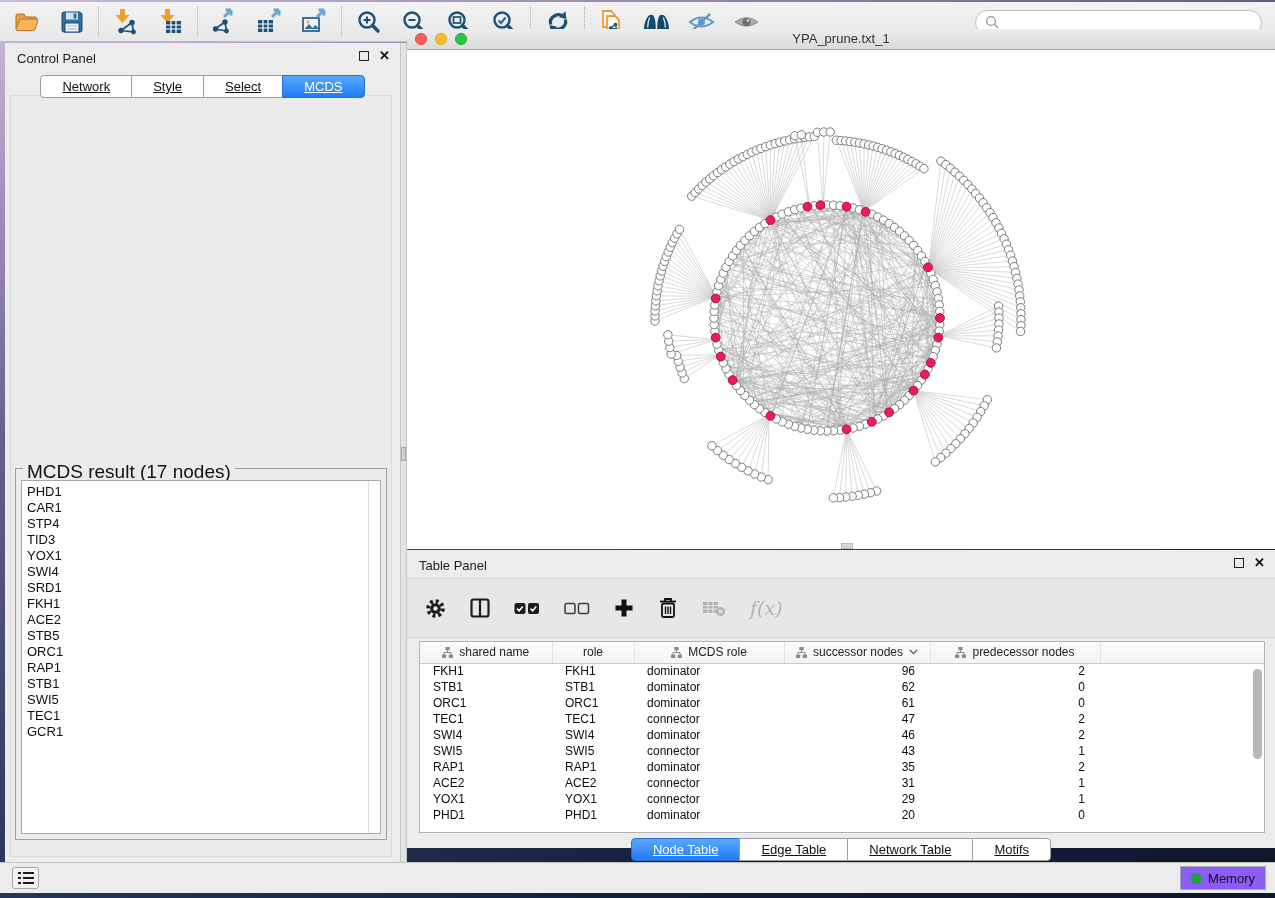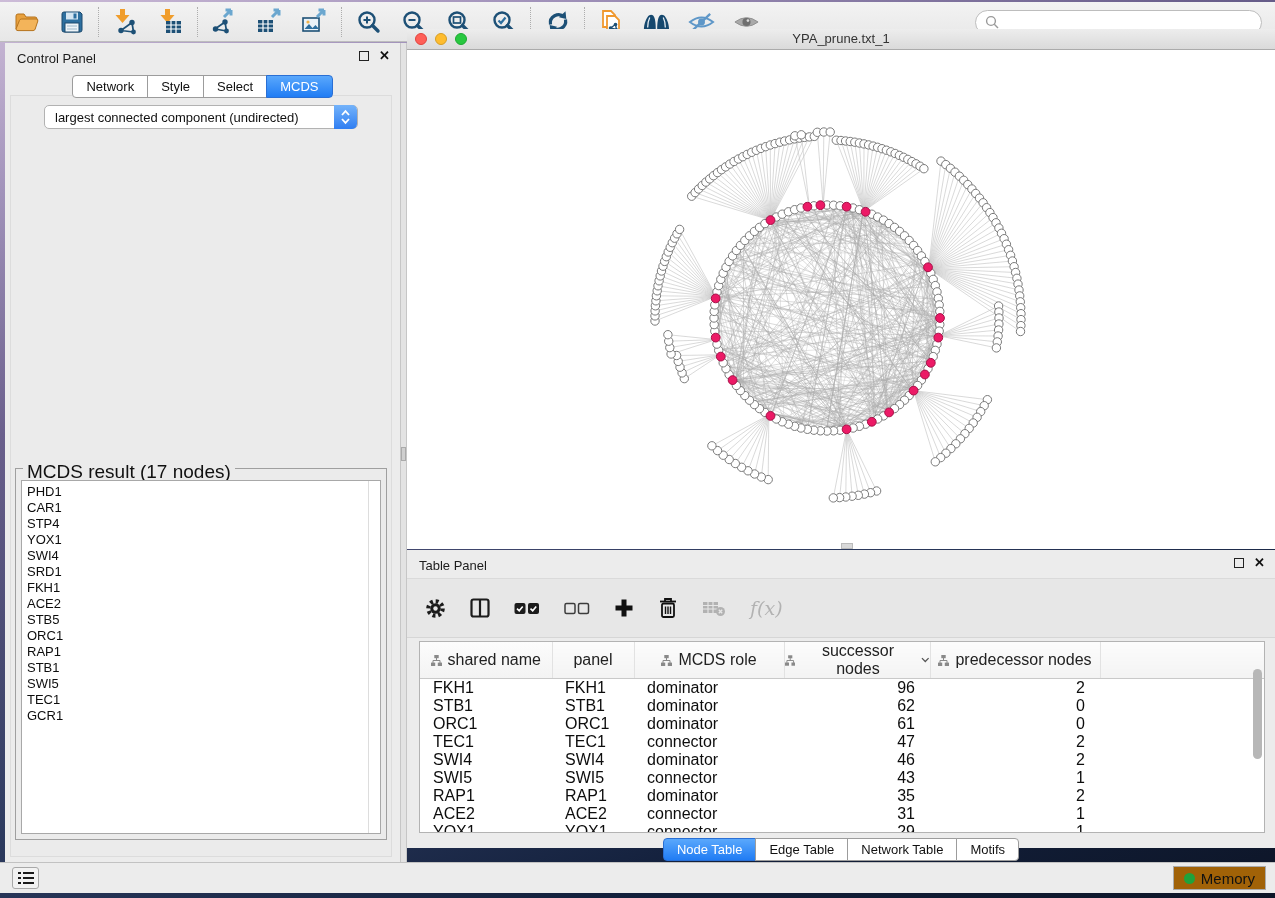--- a/index.html
+++ b/index.html
@@ -21,22 +21,22 @@
   .search-wrap input { border:none; outline:none; width:240px; font-size:13px; background:transparent; }
 
   
   .control-panel { position:absolute; left:5px; top:43px; width:395px; height:819px; background:#ececec; }
   .cp-header { position:relative; height:28px;padding-left:32px; }
   .cp-title { position:absolute; left:12px; top:8px; font-size:13px; color:#1c1c1c; }
   .win-btns { position:absolute; right:10px; top:8px; display:flex; gap:10px; align-items:center; }
   .float-btn { width:10px; height:10px; border:1.4px solid #222; background:transparent; }
   .close-btn { font-size:13px; font-weight:bold; color:#111; line-height:10px; }
   .cp-tabs { display:flex; justify-content:center; margin-top:4px; position:relative; z-index:2; }
-  .tab { font-size:13px; padding:3px 13px; background:#fff; border:1px solid #9c9c9c;
-    margin-left:-1px; color:#111; }
+  .tab { font-size:13px; padding:3px 21px; background:#fff; border:1px solid #9c9c9c;
+    margin-left:-1px; color:#111;text-decoration:underline; }
   .tab:first-child { border-radius:4px 0 0 4px; margin-left:0; }
   .tab:last-child { border-radius:0 4px 4px 0; }
   .tab.active { background:linear-gradient(#5aa8fc,#207cf4); color:#fff; border-color:#2a6fd4; }
   .cp-body { position:absolute; left:5px; top:52px; width:382px; height:762px;
     background:#ebebeb; border:1px solid #dcdcdc; }
   .opt-label { margin-top:20px; text-align:center; font-size:13px; color:#111; }
   .dropdown { position:relative; margin:9px auto 0; width:314px; height:24px; background:#fff;
     border:1px solid #b2b2b2; border-radius:5px; font-size:13px; color:#111;
     display:flex; align-items:center; padding-left:10px; }
   .dd-stepper { position:absolute; right:0; top:-1px; width:23px; height:24px;
@@ -80,42 +80,42 @@
   
   .table-panel { height:298px; background:#ececec; position:relative; }
   .tp-header { position:relative; height:28px; }
   .tp-title { position:absolute; left:12px; top:8px; font-size:13px; color:#1c1c1c; }
   .tp-toolbar { height:60px; background:#e7e7e7; border-top:1px solid #dadada;
     border-bottom:1px solid #d6d6d6; display:flex; align-items:center; padding-left:18px; gap:24px; }
   .tp-icon { display:flex; align-items:center; justify-content:center; height:24px; }
   .fx { font-family:"DejaVu Serif", serif; font-style:italic; font-size:19px; color:#b2b2b2; }
   .tp-tablewrap { position:relative; margin:3px 10px 0 12px; height:192px; background:#fff;
     border:1px solid #b3b3b3; overflow:hidden; }
-  table { border-collapse:collapse; width:100%; table-layout:fixed; font-size:16px; }
+  table { border-collapse:collapse; width:100%; table-layout:fixed; font-size:12px; }
   thead th { height:21px; background:linear-gradient(#fcfcfc,#f3f3f3); border-bottom:1px solid #c9c9c9;
     border-right:1px solid #e2e2e2; font-weight:normal; color:#222; }
   thead th:last-child { border-right:none; }
   .th-inner { display:flex; align-items:center; justify-content:center; gap:6px; }
   tbody td { height:16px; padding:0 0 0 13px; color:#0d0d0d; white-space:nowrap; overflow:hidden; }
   tbody td.num { text-align:right; padding:0 15px 0 0; }
   .tp-thumb { position:absolute; right:2px; top:27px; width:9px; height:90px;
     background:#b7b7b7; border-radius:5px; }
   .tp-tabs { display:flex; justify-content:center; margin-top:5px; position:relative; }
 
   
   .status-bar { position:absolute; left:0; top:862px; width:1275px; height:31px; background:#ececec;
     border-top:1px solid #c2c2c2; }
   .list-btn { position:absolute; left:12px; top:4px; width:27px; height:22px; background:#f2f2f2;
     border:1px solid #a8a8a8; border-radius:3px; display:flex; flex-direction:column;
     justify-content:center; gap:2.4px; padding-left:5px; }
   .list-row { display:flex; align-items:center; gap:2.4px; }
   .list-dot { width:2.6px; height:2.6px; background:#1a1a1a; }
   .list-bar { width:11px; height:2.6px; background:#1a1a1a; }
-  .memory-btn { position:absolute; right:9px; top:3px; height:24px; background:#a16207;
-    border:1px solid #ababab; display:flex; align-items:center; gap:6px; padding:0 10px; font-size:15px; color:#111; }
+  .memory-btn { position:absolute; right:9px; top:3px; height:24px; background:#8b5cf6;
+    border:1px solid #ababab; display:flex; align-items:center; gap:6px; padding:0 10px; font-size:13px; color:#111; }
   .mem-dot { width:11px; height:11px; border-radius:50%; }
 </style>
 </head>
 <body>
 
 <div class="wall"></div>
 
 <div class="toolbar">
   <div class="tb-group">
     <div class="tb-icon">
@@ -274,35 +274,27 @@
       <span class="close-btn">✕</span>
     </span>
   </div>
   <div class="cp-tabs">
     <span class="tab">Network</span>
     <span class="tab">Style</span>
     <span class="tab">Select</span>
     <span class="tab active">MCDS</span>
   </div>
   <div class="cp-body">
-    <div class="dropdown">
-      <span>largest connected component (undirected)</span>
-      <span class="dd-stepper">
-        <svg width="11" height="16" viewBox="0 0 11 16">
-          <path d="M2 6 L5.5 2.2 L9 6" fill="none" stroke="#fff" stroke-width="1.8"></path>
-          <path d="M2 10 L5.5 13.8 L9 10" fill="none" stroke="#fff" stroke-width="1.8"></path>
-        </svg>
-      </span>
-    </div>
     <div class="result-group">
       <span class="group-legend">MCDS result (17 nodes)</span>
       <div class="mcds-list" id="mcds-list">
           <div>PHD1</div>
           <div>CAR1</div>
           <div>STP4</div>
+          <div>TID3</div>
           <div>YOX1</div>
           <div>SWI4</div>
           <div>SRD1</div>
           <div>FKH1</div>
           <div>ACE2</div>
           <div>STB5</div>
           <div>ORC1</div>
           <div>RAP1</div>
           <div>STB1</div>
           <div>SWI5</div>
@@ -1240,21 +1232,21 @@
                     <path d="M2 8 V5.5 h7 V8 M5.5 5.5 V3" fill="none" stroke="#898989"></path>
                     <rect x="3.3" y="0" width="4.4" height="3.2" fill="#898989"></rect>
                     <rect x="0" y="7.6" width="4.2" height="3.4" fill="#898989"></rect>
                     <rect x="6.8" y="7.6" width="4.2" height="3.4" fill="#898989"></rect>
                   </svg>
                   <span>shared name</span>
                 </span>
               </th>
               <th>
                 <span class="th-inner">
-                  <span>panel</span>
+                  <span>role</span>
                 </span>
               </th>
               <th>
                 <span class="th-inner">
                   <svg width="11" height="11" viewBox="0 0 11 11">
                     <path d="M2 8 V5.5 h7 V8 M5.5 5.5 V3" fill="none" stroke="#898989"></path>
                     <rect x="3.3" y="0" width="4.4" height="3.2" fill="#898989"></rect>
                     <rect x="0" y="7.6" width="4.2" height="3.4" fill="#898989"></rect>
                     <rect x="6.8" y="7.6" width="4.2" height="3.4" fill="#898989"></rect>
                   </svg>

